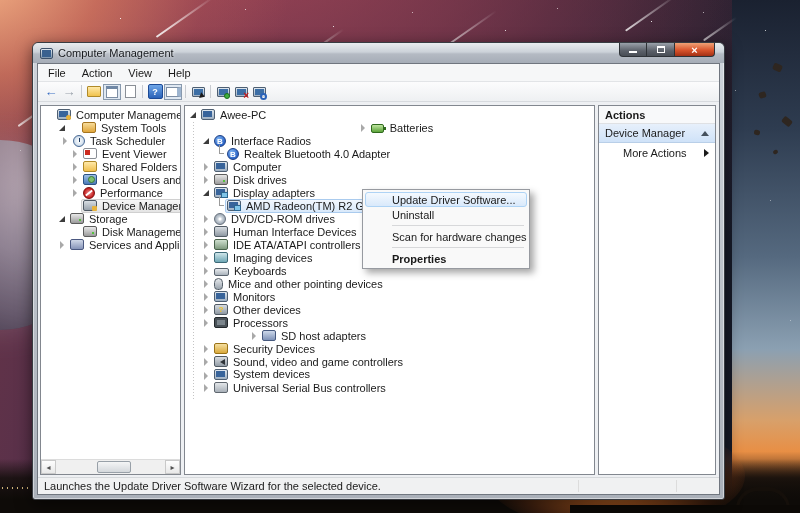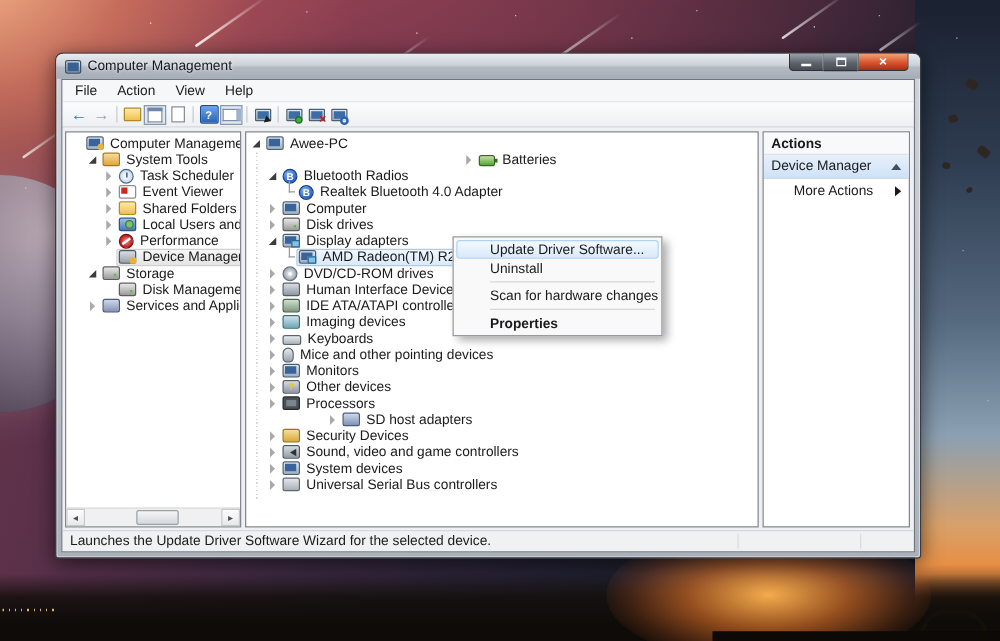--- a/index.html
+++ b/index.html
@@ -44,21 +44,21 @@
   .m5 { left:700px; top:28px; width:40px; opacity:.7; }
   .m6 { left:14px;  top:112px; width:46px; opacity:.8; }
   .rock { position:absolute; background:#2e2620; border-radius:2px; }
   .r1 { right:18px; top:64px;  width:9px;  height:7px; transform:rotate(24deg); }
   .r2 { right:34px; top:92px;  width:7px;  height:6px; transform:rotate(-18deg); }
   .r3 { right:8px;  top:118px; width:10px; height:7px; transform:rotate(40deg); }
   .r4 { right:40px; top:130px; width:6px;  height:5px; transform:rotate(10deg); }
   .r5 { right:22px; top:150px; width:5px;  height:4px; transform:rotate(-30deg); }
 
   
-  .win { position:absolute; left:44px; top:42px; width:693px; height:405px;
+  .win { position:absolute; left:32px; top:42px; width:693px; height:458px;
     background:linear-gradient(#cfd4db,#aab0b9); border:1px solid #383c42; border-radius:6px 6px 3px 3px;
     box-shadow:0 4px 16px rgba(0,0,0,.55), inset 0 0 0 1px rgba(255,255,255,.45); }
   .titlebar { position:absolute; top:0; left:0; right:0; height:20px; display:flex; align-items:center;
     padding:0 7px; border-radius:6px 6px 0 0;
     background:linear-gradient(#e9ecef 0%, #ccd2d9 45%, #b4bac3 55%, #a6adb7 100%); }
   .title-text { font-size:11px; color:#15181c; margin-left:5px; text-shadow:0 0 3px rgba(255,255,255,.9); }
   .app-icon { width:13px; height:11px; background:linear-gradient(#dfe7ef,#7e95ac); border:1px solid #3c5068; border-radius:2px; position:relative; flex:none;}
   .app-icon::after { content:""; position:absolute; inset:1px; background:#39618f; }
   .winbtns { position:absolute; top:0; right:9px; display:flex; }
   .winbtn { height:14px; border:1px solid #2e3237; border-top:none; display:flex; align-items:center; justify-content:center;
@@ -283,28 +283,28 @@
       <div class="workarea">
         <div class="pane pane-left">
           <div class="tree" id="left-tree">
               <div class="tree-row" style="padding-left: 4px;">
                 <span class="tw none"></span>
                 <span class="selwrap">
                   <span class="ticon i-computer-management-icon"></span>
                   <span class="tlabel">Computer Management (Local</span>
                 </span>
               </div>
-              <div class="tree-row" style="padding-left: 17px;">
+              <div class="tree-row" style="padding-left: 17px; gap: 12px;">
                 <span class="tw expanded"></span>
                 <span class="selwrap">
                   <span class="ticon i-system-tools-icon"></span>
                   <span class="tlabel">System Tools</span>
                 </span>
               </div>
-              <div class="tree-row" style="padding-left: 30px;">
+              <div class="tree-row" style="padding-left: 20px;">
                 <span class="tw collapsed"></span>
                 <span class="selwrap">
                   <span class="ticon i-task-scheduler-icon"></span>
                   <span class="tlabel">Task Scheduler</span>
                 </span>
               </div>
               <div class="tree-row" style="padding-left: 30px;">
                 <span class="tw collapsed"></span>
                 <span class="selwrap">
                   <span class="ticon i-event-viewer-icon"></span>
@@ -384,21 +384,21 @@
                 <span class="tw collapsed"></span>
                 <span class="selwrap">
                   <span class="ticon i-battery-icon"></span>
                   <span class="tlabel">Batteries</span>
                 </span>
               </div>
               <div class="tree-row" style="padding-left: 17px;">
                 <span class="tw expanded"></span>
                 <span class="selwrap">
                   <span class="ticon i-bluetooth-icon"></span>
-                  <span class="tlabel">Bluetooth Radios</span>
+                  <span class="tlabel">Interface Radios</span>
                 </span>
               </div>
               <div class="tree-row" style="padding-left: 30px;">
                 <span class="conn"></span>
                 <span class="selwrap">
                   <span class="ticon i-bluetooth-icon"></span>
                   <span class="tlabel">Realtek Bluetooth 4.0 Adapter</span>
                 </span>
               </div>
               <div class="tree-row" style="padding-left: 17px;">
@@ -506,21 +506,21 @@
                   <span class="tlabel">Security Devices</span>
                 </span>
               </div>
               <div class="tree-row" style="padding-left: 17px;">
                 <span class="tw collapsed"></span>
                 <span class="selwrap">
                   <span class="ticon i-sound-icon"></span>
                   <span class="tlabel">Sound, video and game controllers</span>
                 </span>
               </div>
-              <div class="tree-row" style="padding-left: 17px;">
+              <div class="tree-row" style="padding-left: 17px; align-items: flex-end;">
                 <span class="tw collapsed"></span>
                 <span class="selwrap">
                   <span class="ticon i-system-devices-icon"></span>
                   <span class="tlabel">System devices</span>
                 </span>
               </div>
               <div class="tree-row" style="padding-left: 17px;">
                 <span class="tw collapsed"></span>
                 <span class="selwrap">
                   <span class="ticon i-usb-controller-icon"></span>

